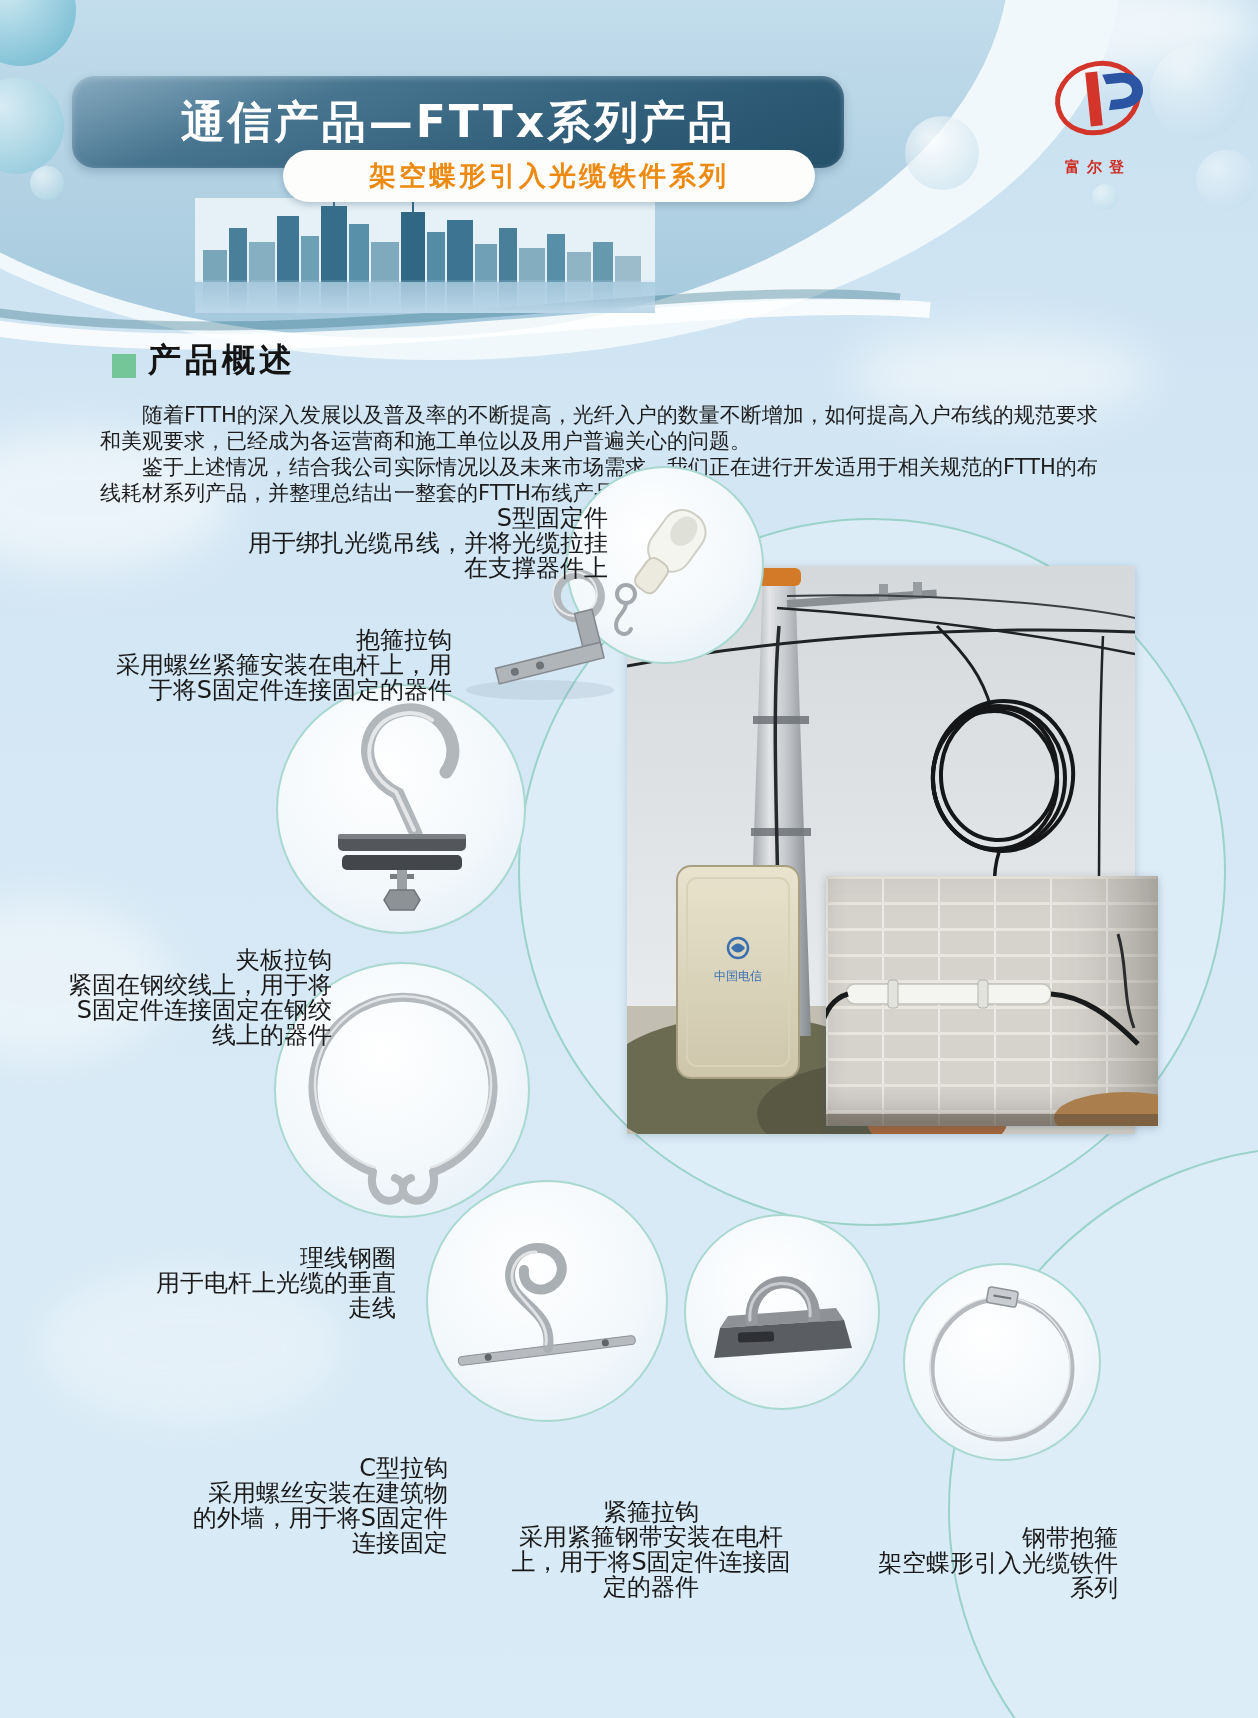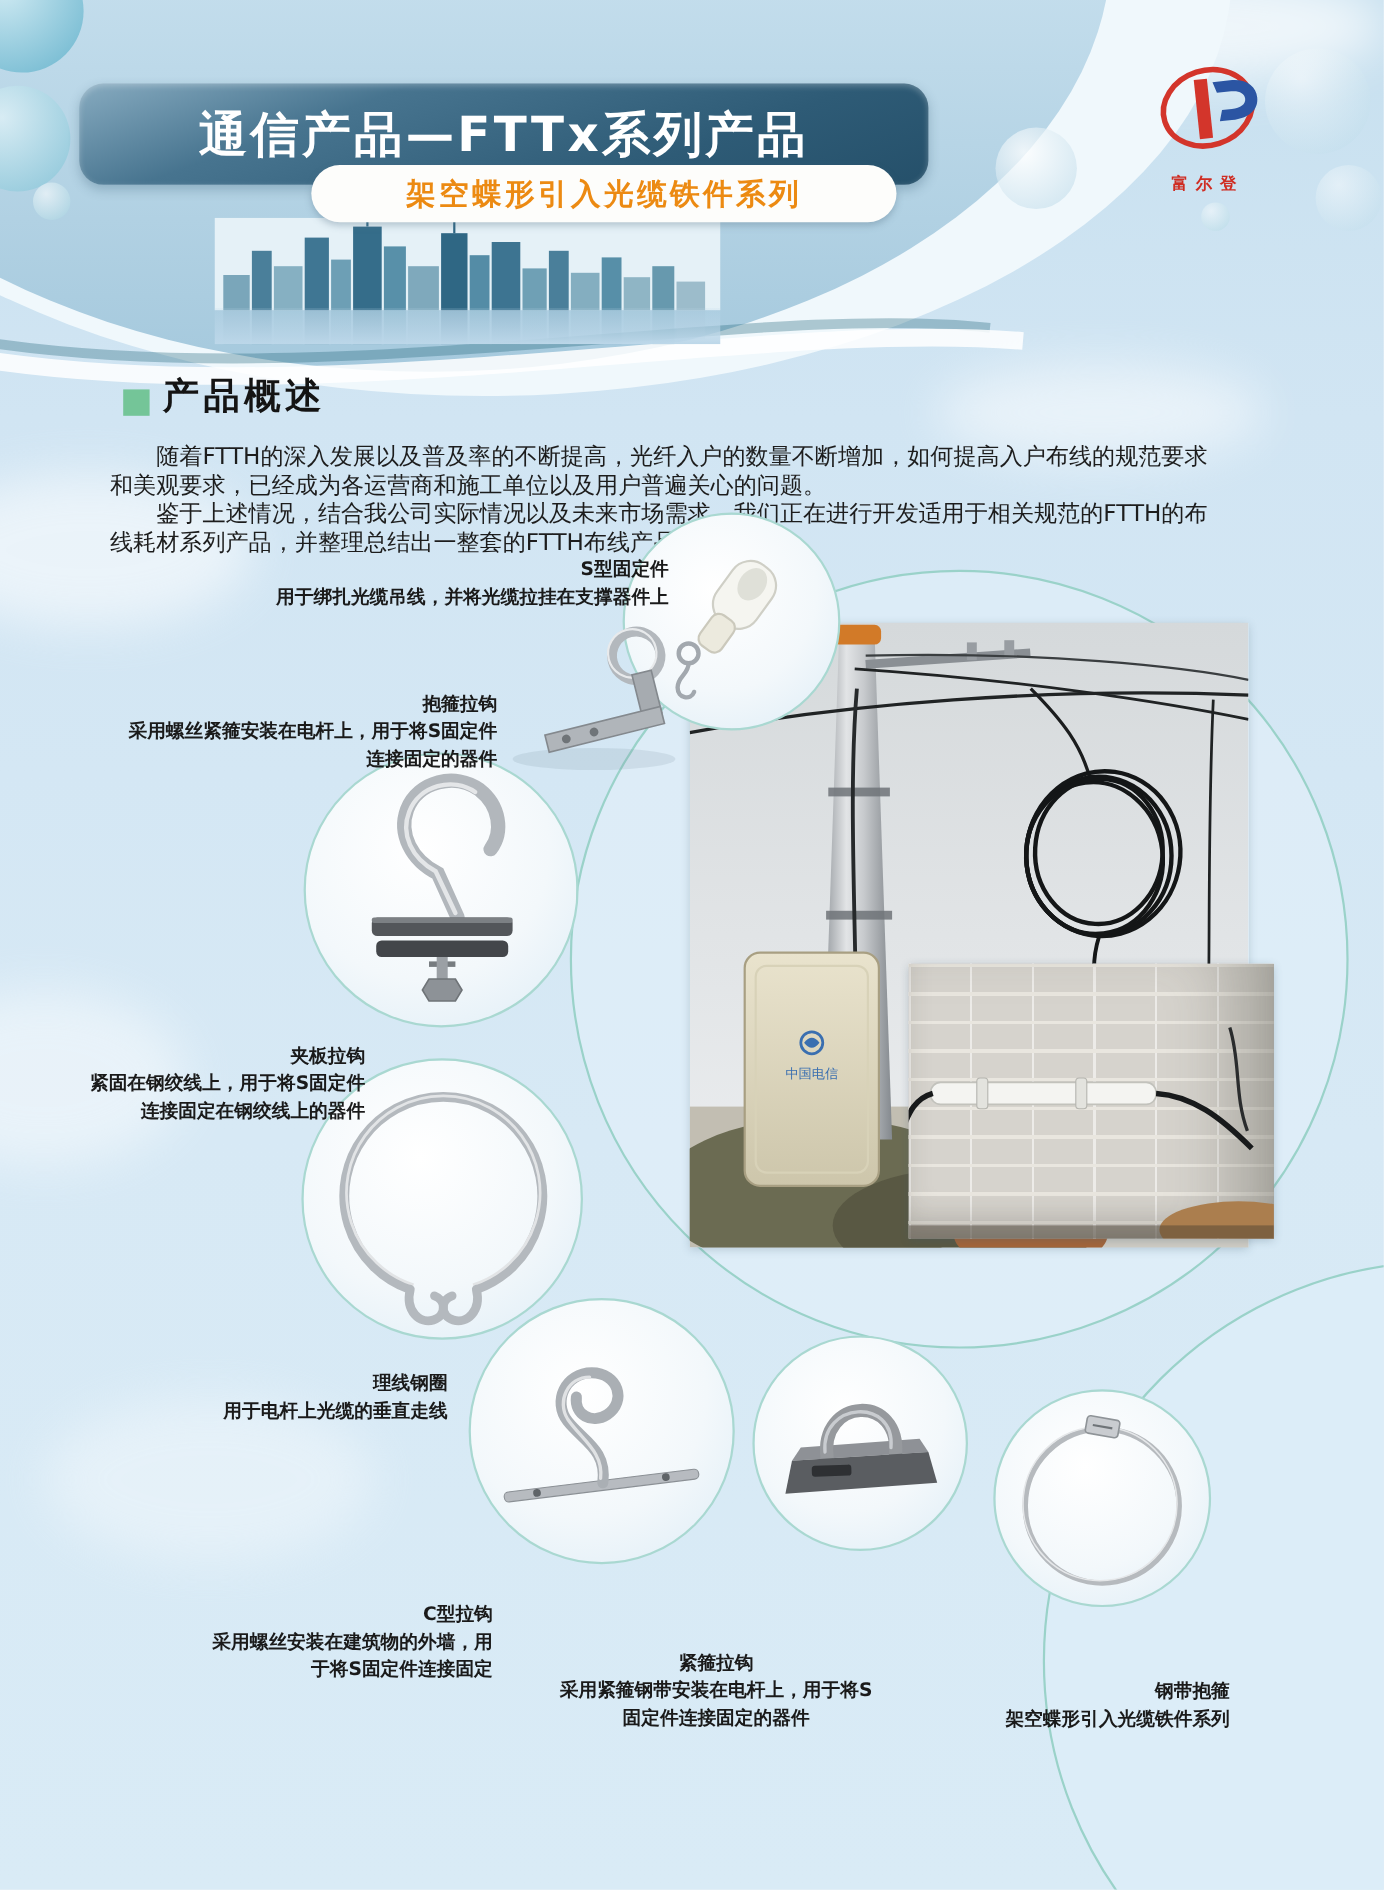--- a/index.html
+++ b/index.html
@@ -39,21 +39,21 @@
   .bgc1{position:absolute;left:518px;top:518px;width:704px;height:704px;border-radius:50%;
         border:2px solid #9ad2c9;background:rgba(228,241,250,.55);z-index:2;}
   .bgc2{position:absolute;left:948px;top:1146px;width:724px;height:724px;border-radius:50%;
         border:2px solid #9ad2c9;background:#dcedf8;z-index:1;}
   
   .pcircle{position:absolute;border-radius:50%;border:2px solid #a9d8d1;
       background:radial-gradient(circle at 42% 35%,#ffffff 0%,#f3f8fb 55%,#ddecf6 100%);
       z-index:7;display:flex;align-items:center;justify-content:center;}
   .pfloat{position:absolute;z-index:7;}
   
-  .caption{position:absolute;color:#1a1a1a;font-size:17px;line-height:25px;font-weight:700;z-index:8;}
+  .caption{position:absolute;color:#1a1a1a;font-size:24px;line-height:25px;font-weight:400;z-index:8;}
   .caption span{display:block;}
   .cap-r{text-align:right;}
   .cap-c{text-align:center;}
   
   .photo1{position:absolute;left:627px;top:566px;width:508px;height:568px;z-index:5;
       box-shadow:0 2px 8px rgba(60,90,110,.25);}
   .photo2{position:absolute;left:826px;top:876px;width:332px;height:250px;z-index:6;
       background-color:#d6d3cd;
       background-image:repeating-linear-gradient(180deg,#e9e6df 0 3px,rgba(0,0,0,0) 3px 26px),
                        repeating-linear-gradient(90deg,rgba(255,255,255,.55) 0 2px,rgba(0,0,0,0) 2px 56px);
@@ -307,21 +307,21 @@
     <span>用于绑扎光缆吊线，并将光缆拉挂在支撑器件上</span>
   </div>
   <div class="caption cap-r" style="left:112px;top:628px;width:340px;text-align:right;">
     <span>抱箍拉钩</span>
     <span>采用螺丝紧箍安装在电杆上，用于将S固定件连接固定的器件</span>
   </div>
   <div class="caption cap-r" style="left:66px;top:948px;width:266px;">
     <span>夹板拉钩</span>
     <span>紧固在钢绞线上，用于将S固定件连接固定在钢绞线上的器件</span>
   </div>
-  <div class="caption cap-r" style="left:163px;top:1246px;width:244px;">
+  <div class="caption cap-r" style="left:152px;top:1246px;width:244px;">
     <span>理线钢圈</span>
     <span>用于电杆上光缆的垂直走线</span>
   </div>
   <div class="caption cap-r" style="left:192px;top:1456px;width:256px;">
     <span>C型拉钩</span>
     <span>采用螺丝安装在建筑物的外墙，用于将S固定件连接固定</span>
   </div>
   <div class="caption cap-c" style="left:508px;top:1500px;width:286px;">
     <span>紧箍拉钩</span>
     <span>采用紧箍钢带安装在电杆上，用于将S固定件连接固定的器件</span>

